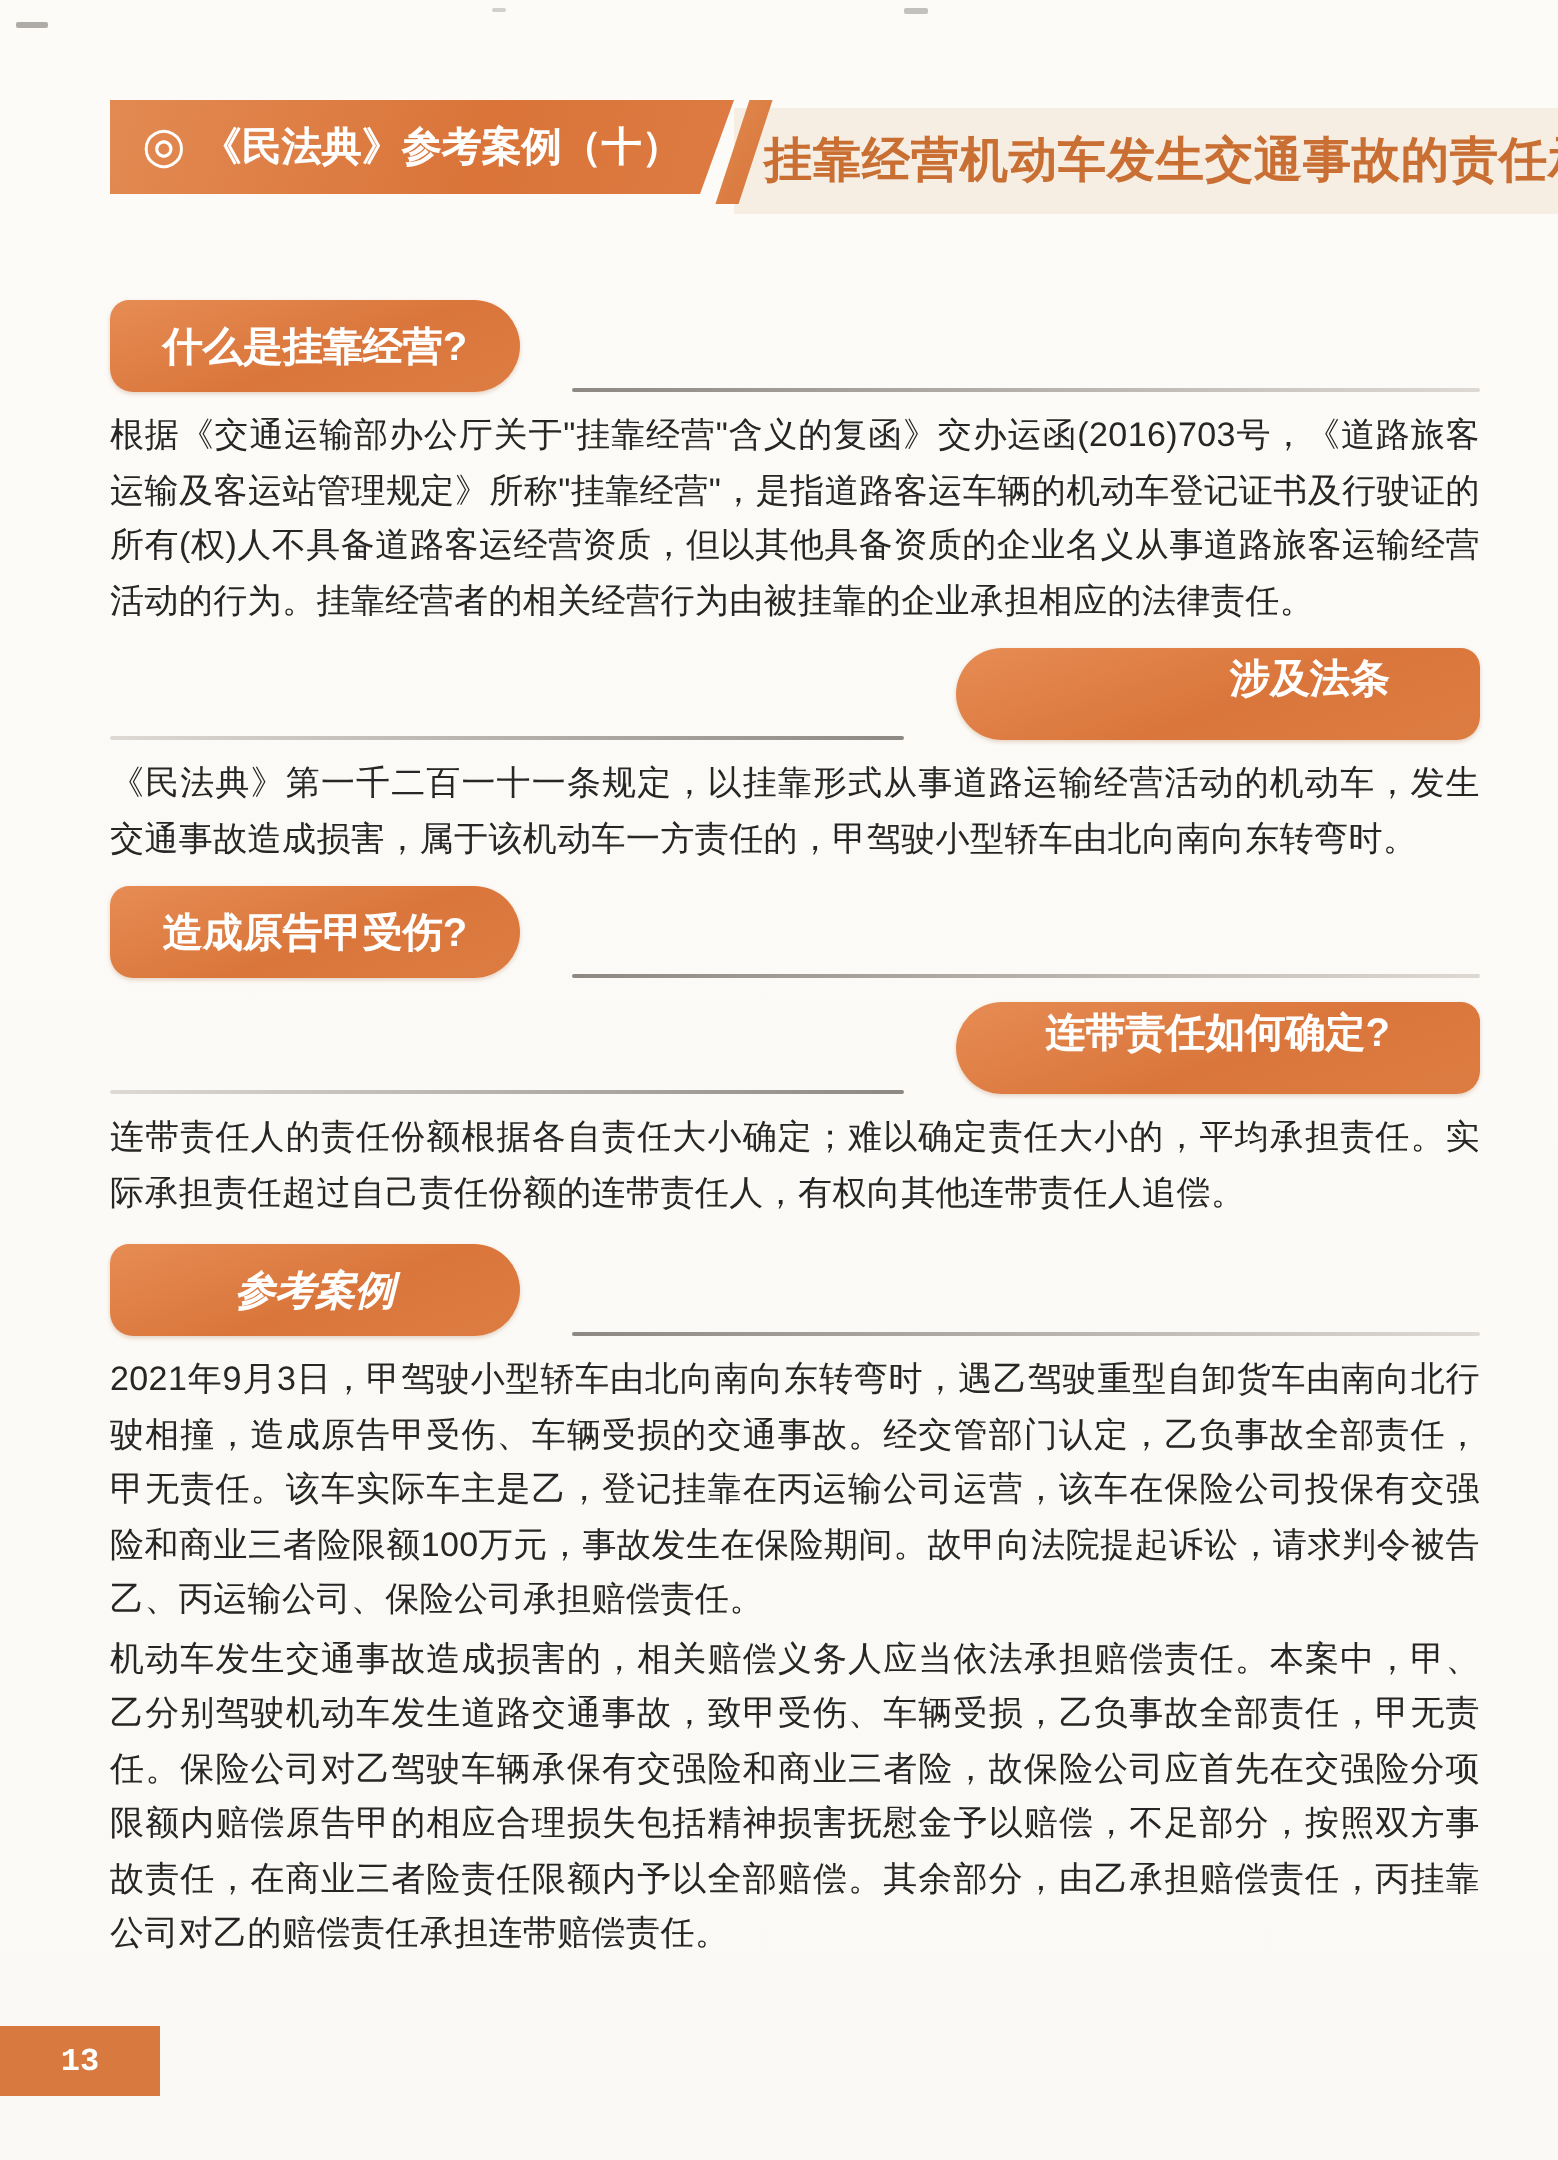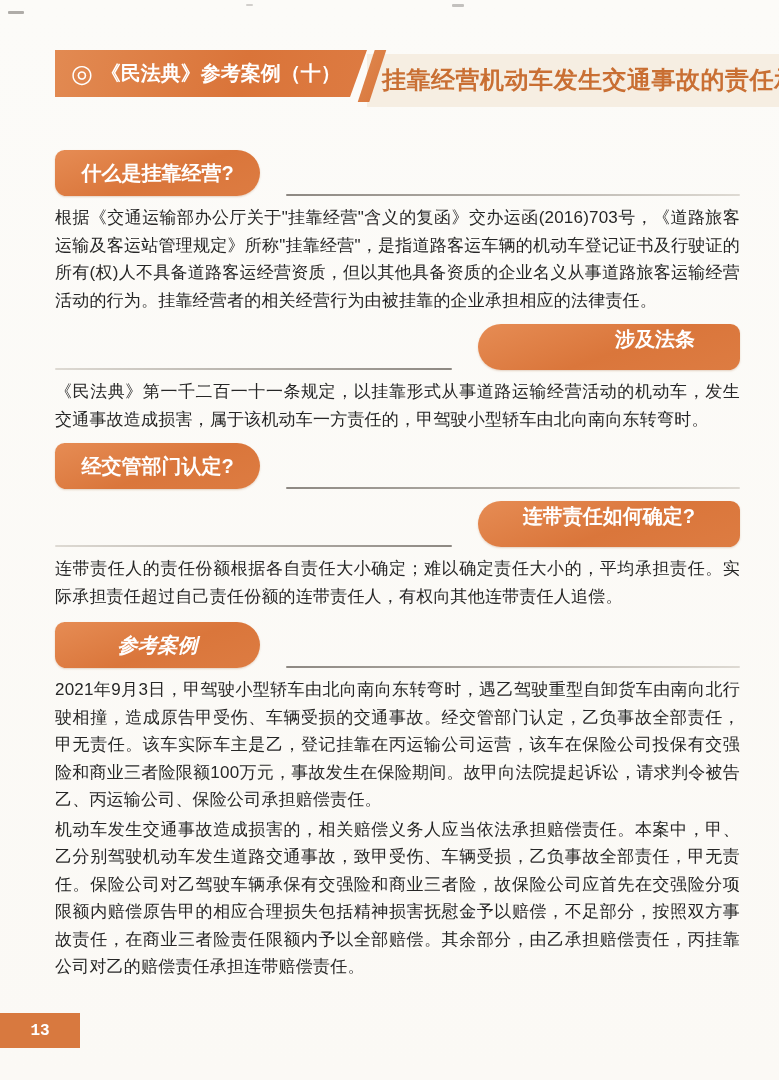--- a/index.html
+++ b/index.html
@@ -122,21 +122,21 @@
     </div>
     <p class="body-text mt-p">根据《交通运输部办公厅关于"挂靠经营"含义的复函》交办运函(2016)703号，《道路旅客运输及客运站管理规定》所称"挂靠经营"，是指道路客运车辆的机动车登记证书及行驶证的所有(权)人不具备道路客运经营资质，但以其他具备资质的企业名义从事道路旅客运输经营活动的行为。挂靠经营者的相关经营行为由被挂靠的企业承担相应的法律责任。</p>
 
     <div class="sect-head right mt-h2">
       <div class="rule"></div>
       <div class="pill pill-right">涉及法条</div>
     </div>
     <p class="body-text mt-p">《民法典》第一千二百一十一条规定，以挂靠形式从事道路运输经营活动的机动车，发生交通事故造成损害，属于该机动车一方责任的，甲驾驶小型轿车由北向南向东转弯时。</p>
 
     <div class="sect-head left mt-h3">
-      <div class="pill pill-left">经交管部门认定?</div>
+      <div class="pill pill-left">造成原告甲受伤?</div>
       <div class="rule"></div>
     </div>
 
     <div class="sect-head right mt-h4">
       <div class="rule"></div>
       <div class="pill pill-right">连带责任如何确定?</div>
     </div>
     <p class="body-text mt-p">连带责任人的责任份额根据各自责任大小确定；难以确定责任大小的，平均承担责任。实际承担责任超过自己责任份额的连带责任人，有权向其他连带责任人追偿。</p>
 
     <div class="sect-head left mt-h5">

